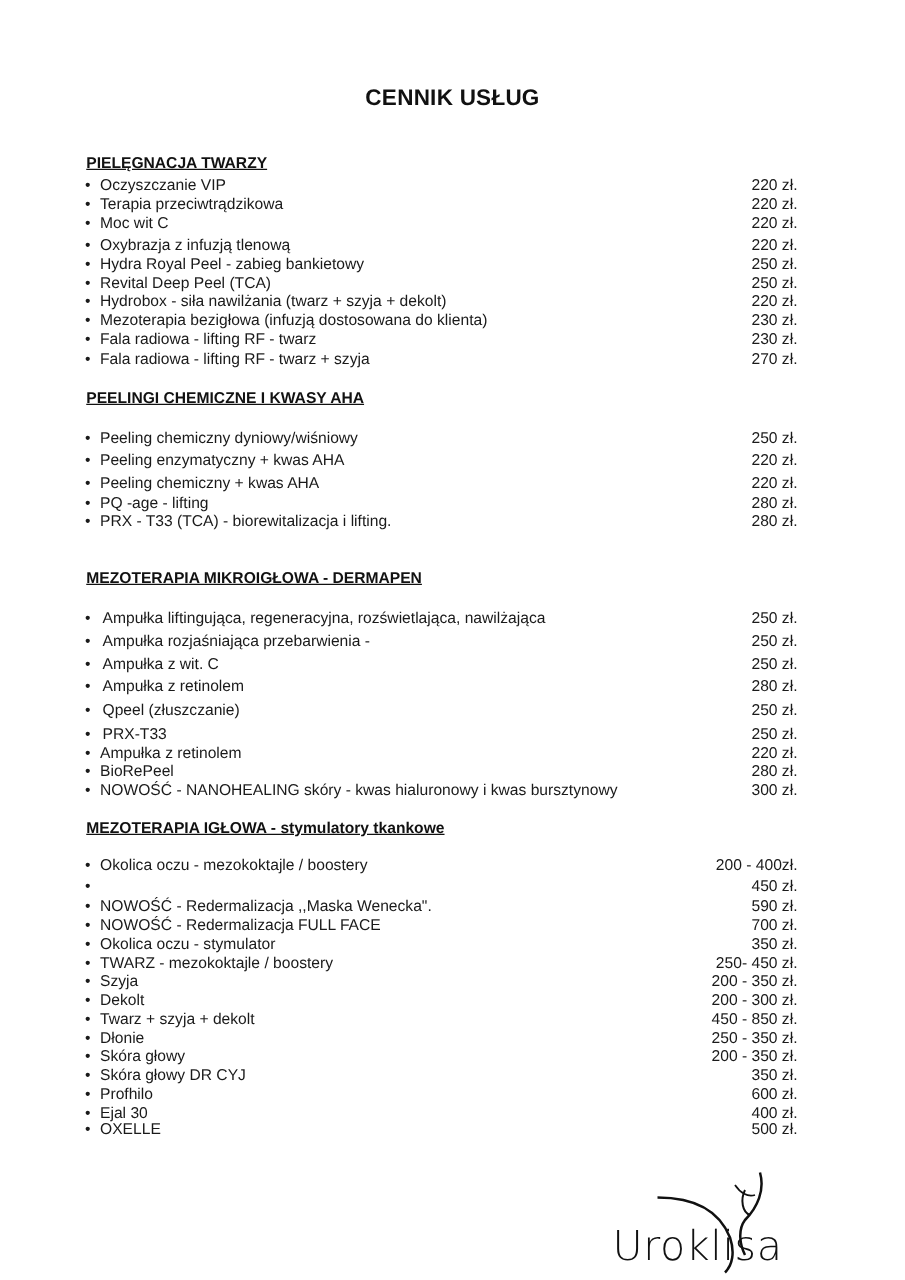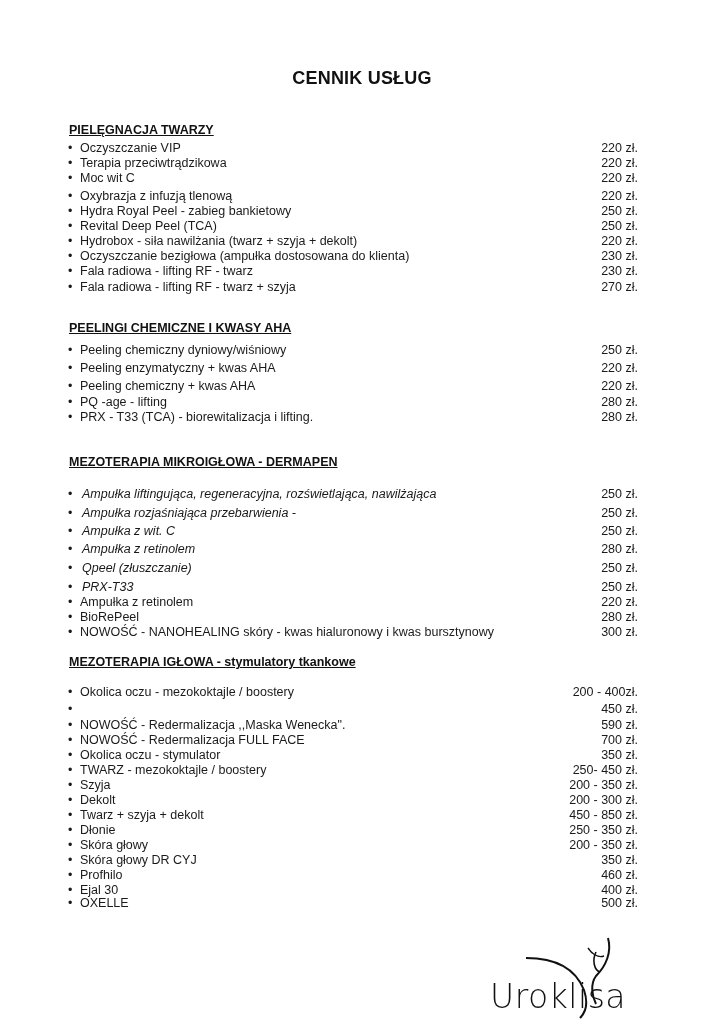--- a/index.html
+++ b/index.html
@@ -6,21 +6,21 @@
   body { width: 724px; height: 1024px; position: relative; overflow: hidden;
          font-family: "Liberation Sans", sans-serif; color: #1a1a1a; }
   .title { position: absolute; top: 68px; left: 0; width: 724px; text-align: center;
            font-weight: bold; font-size: 18px; letter-spacing: 0.2px; color: #111; }
   .section-header { position: absolute; left: 69px; font-weight: bold; font-size: 12.5px;
            text-decoration: underline; color: #111; white-space: nowrap; }
   .row { position: absolute; left: 68px; width: 570px; height: 15px; font-size: 12.5px;
          line-height: 15px; white-space: nowrap; }
   .row .bullet { position: absolute; left: 0; top: 0; width: 10px; }
   .row .label { position: absolute; left: 12px; top: 0; }
-  .row.indent .label { left: 14px; font-style: italic; }
+  .row.indent .label { left: 14px; }
   .row .price { position: absolute; right: 0; top: 0; text-align: center; }
   .logo { position: absolute; left: 488px; top: 930px; width: 140px; height: 90px; }
 </style>
 </head>
 <body>
 
 <div class="title">CENNIK USŁUG</div>
 
 <div class="section-header" style="top:123px">PIELĘGNACJA TWARZY</div>
 <div id="sec0">
@@ -54,36 +54,36 @@
       <span class="label">Revital Deep Peel (TCA)</span>
       <span class="price">250 zł.</span>
     </div>
     <div class="row" style="top: 234px;">
       <span class="bullet">•</span>
       <span class="label"> Hydrobox - siła nawilżania (twarz + szyja + dekolt)</span>
       <span class="price">220 zł.</span>
     </div>
     <div class="row" style="top: 249px;">
       <span class="bullet">•</span>
-      <span class="label">Oczyszczanie bezigłowa (ampułka dostosowana do klienta)</span>
+      <span class="label">Mezoterapia bezigłowa (infuzją dostosowana do klienta)</span>
       <span class="price">230 zł.</span>
     </div>
     <div class="row" style="top: 264px;">
       <span class="bullet">•</span>
       <span class="label">Fala radiowa  - lifting RF  - twarz</span>
       <span class="price">230 zł.</span>
     </div>
     <div class="row" style="top: 280px;">
       <span class="bullet">•</span>
       <span class="label">Fala radiowa  - lifting RF - twarz + szyja</span>
       <span class="price">270 zł.</span>
     </div>
   </div>
 
-<div class="section-header" style="top:321px">PEELINGI CHEMICZNE I KWASY AHA</div>
+<div class="section-header" style="top:311px">PEELINGI CHEMICZNE I KWASY AHA</div>
 <div id="sec1">
     <div class="row" style="top: 343px;">
       <span class="bullet">•</span>
       <span class="label">Peeling chemiczny dyniowy/wiśniowy</span>
       <span class="price">250 zł.</span>
     </div>
     <div class="row" style="top: 361px;">
       <span class="bullet">•</span>
       <span class="label">Peeling enzymatyczny + kwas AHA</span>
       <span class="price">220 zł.</span>
@@ -211,21 +211,21 @@
       <span class="price">200 - 350 zł.</span>
     </div>
     <div class="row" style="top: 853px;">
       <span class="bullet">•</span>
       <span class="label">Skóra głowy DR CYJ</span>
       <span class="price">350 zł.</span>
     </div>
     <div class="row" style="top: 868px;">
       <span class="bullet">•</span>
       <span class="label">Profhilo</span>
-      <span class="price">460 zł.</span>
+      <span class="price">600 zł.</span>
     </div>
     <div class="row" style="top: 883px;">
       <span class="bullet">•</span>
       <span class="label">Ejal  30</span>
       <span class="price">400 zł.</span>
     </div>
     <div class="row" style="top: 896px;">
       <span class="bullet">•</span>
       <span class="label">OXELLE</span>
       <span class="price">500 zł.</span>

